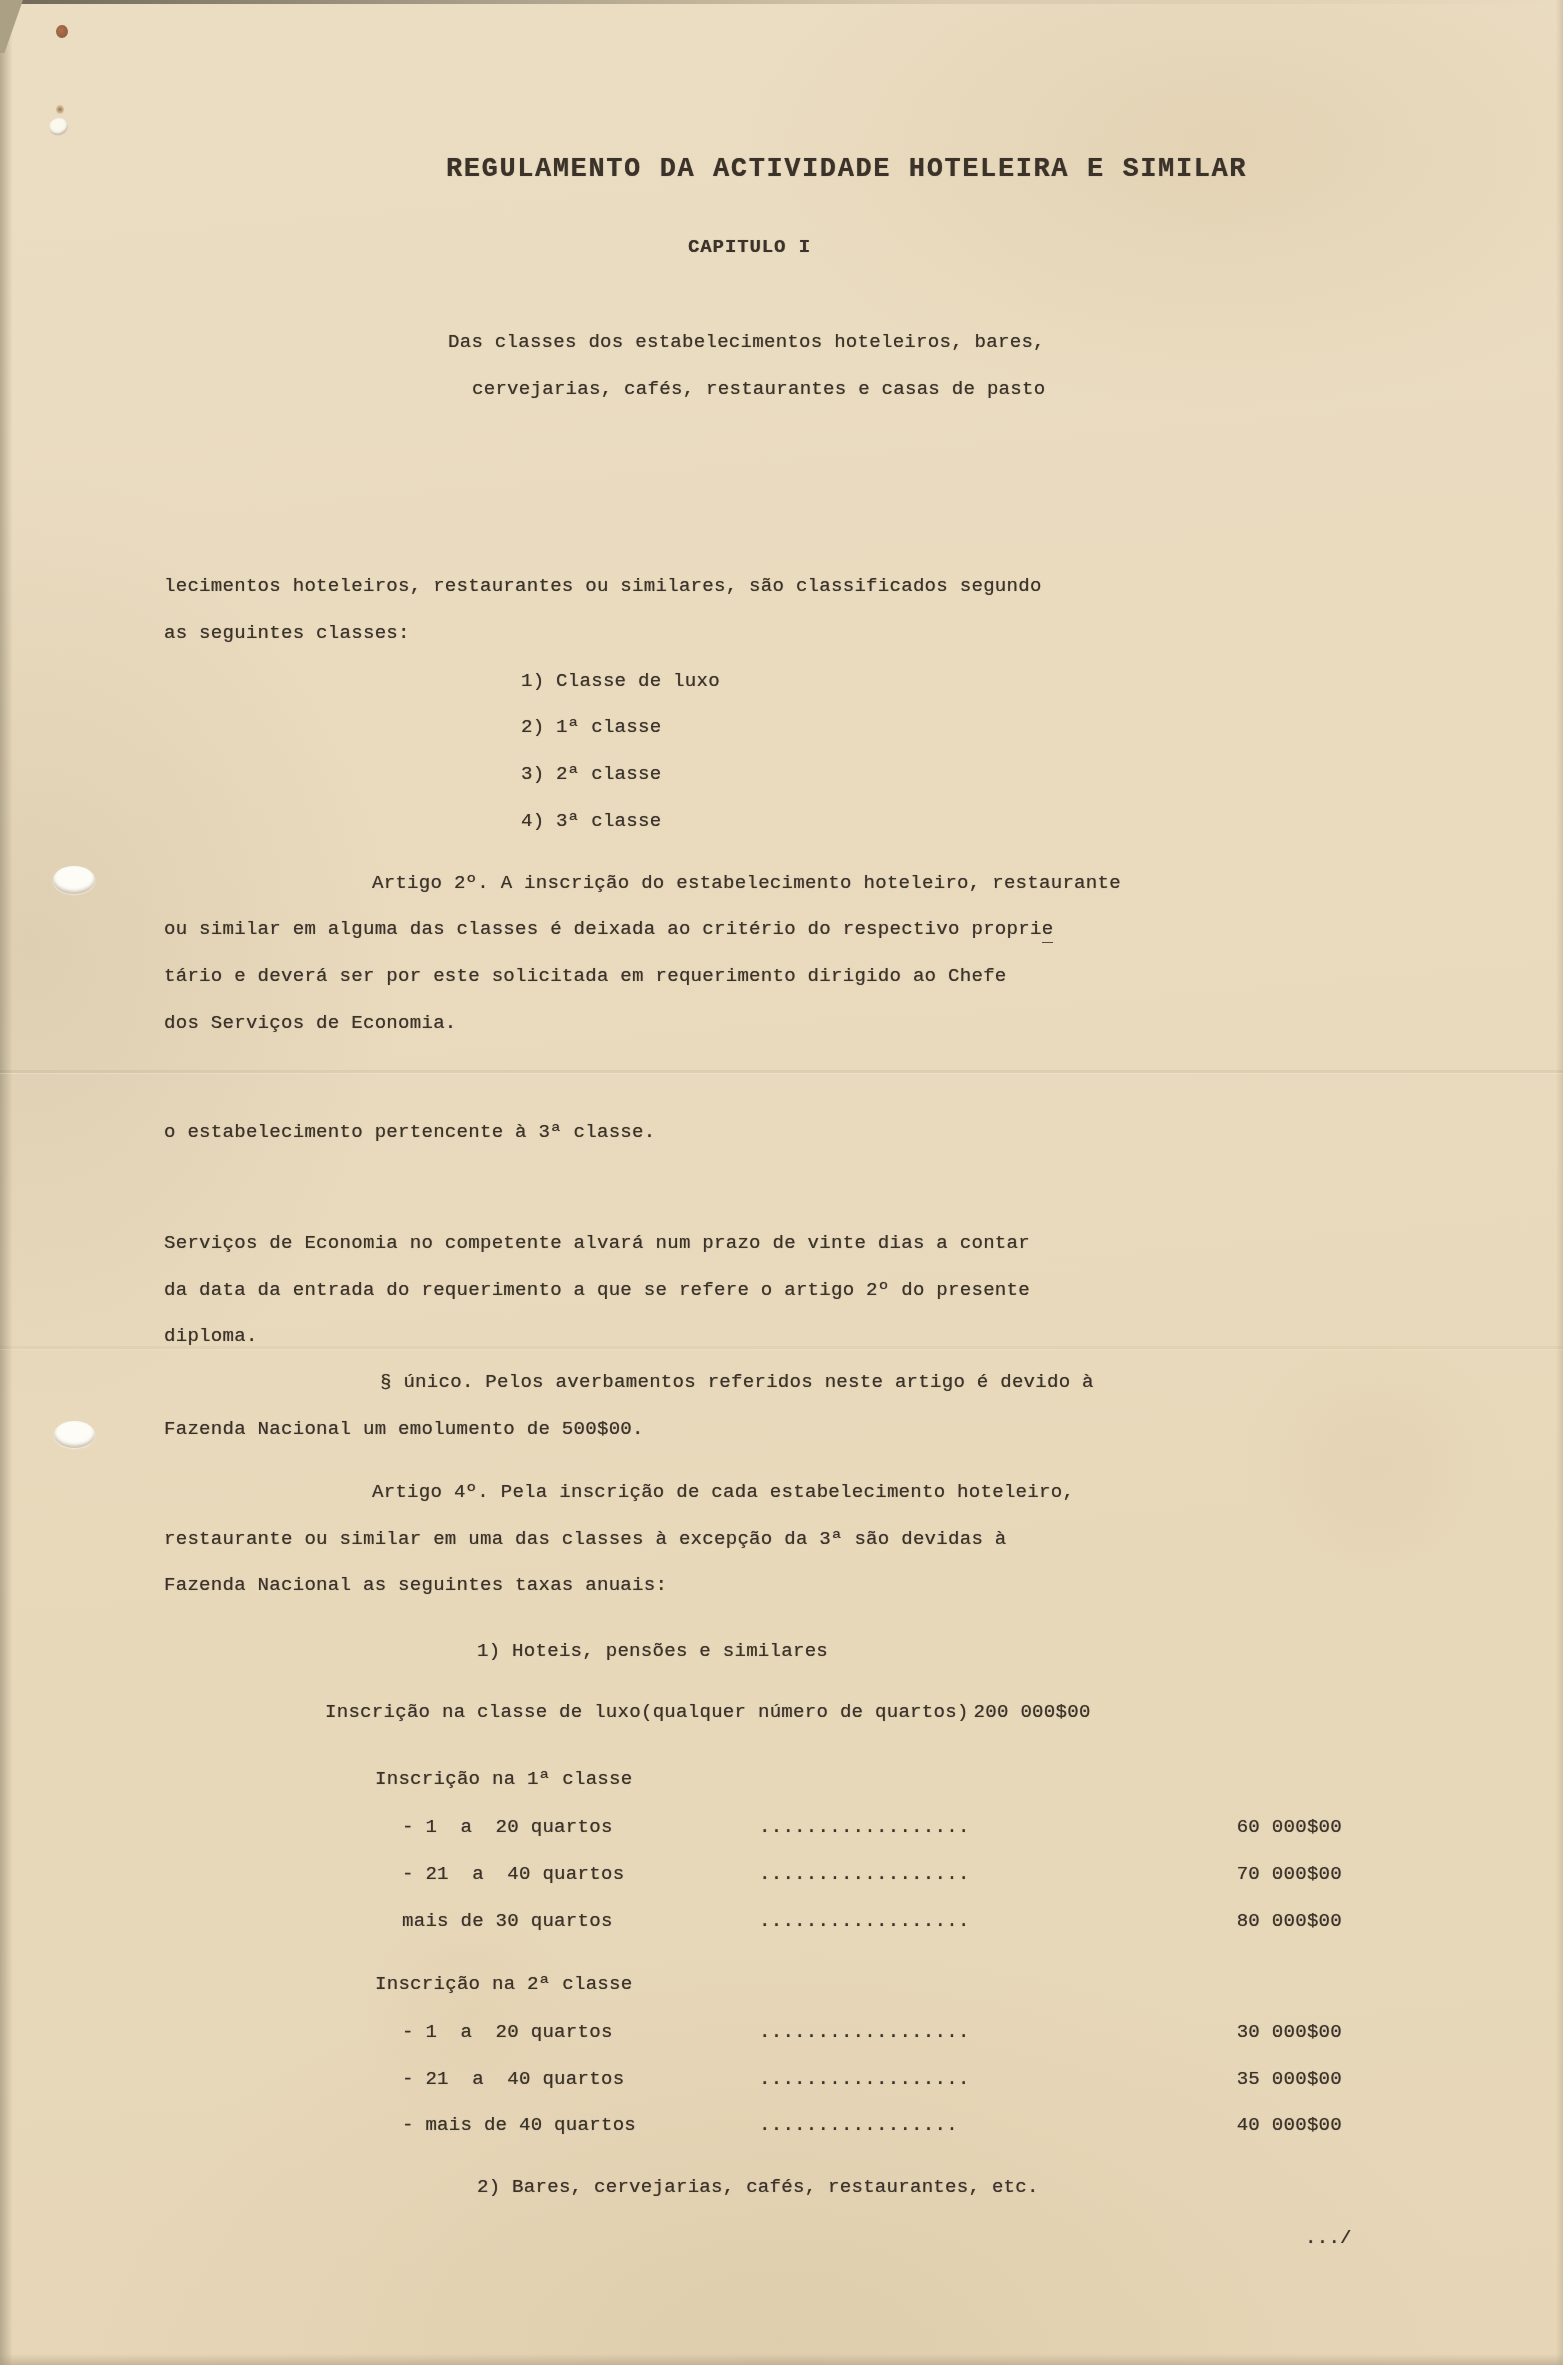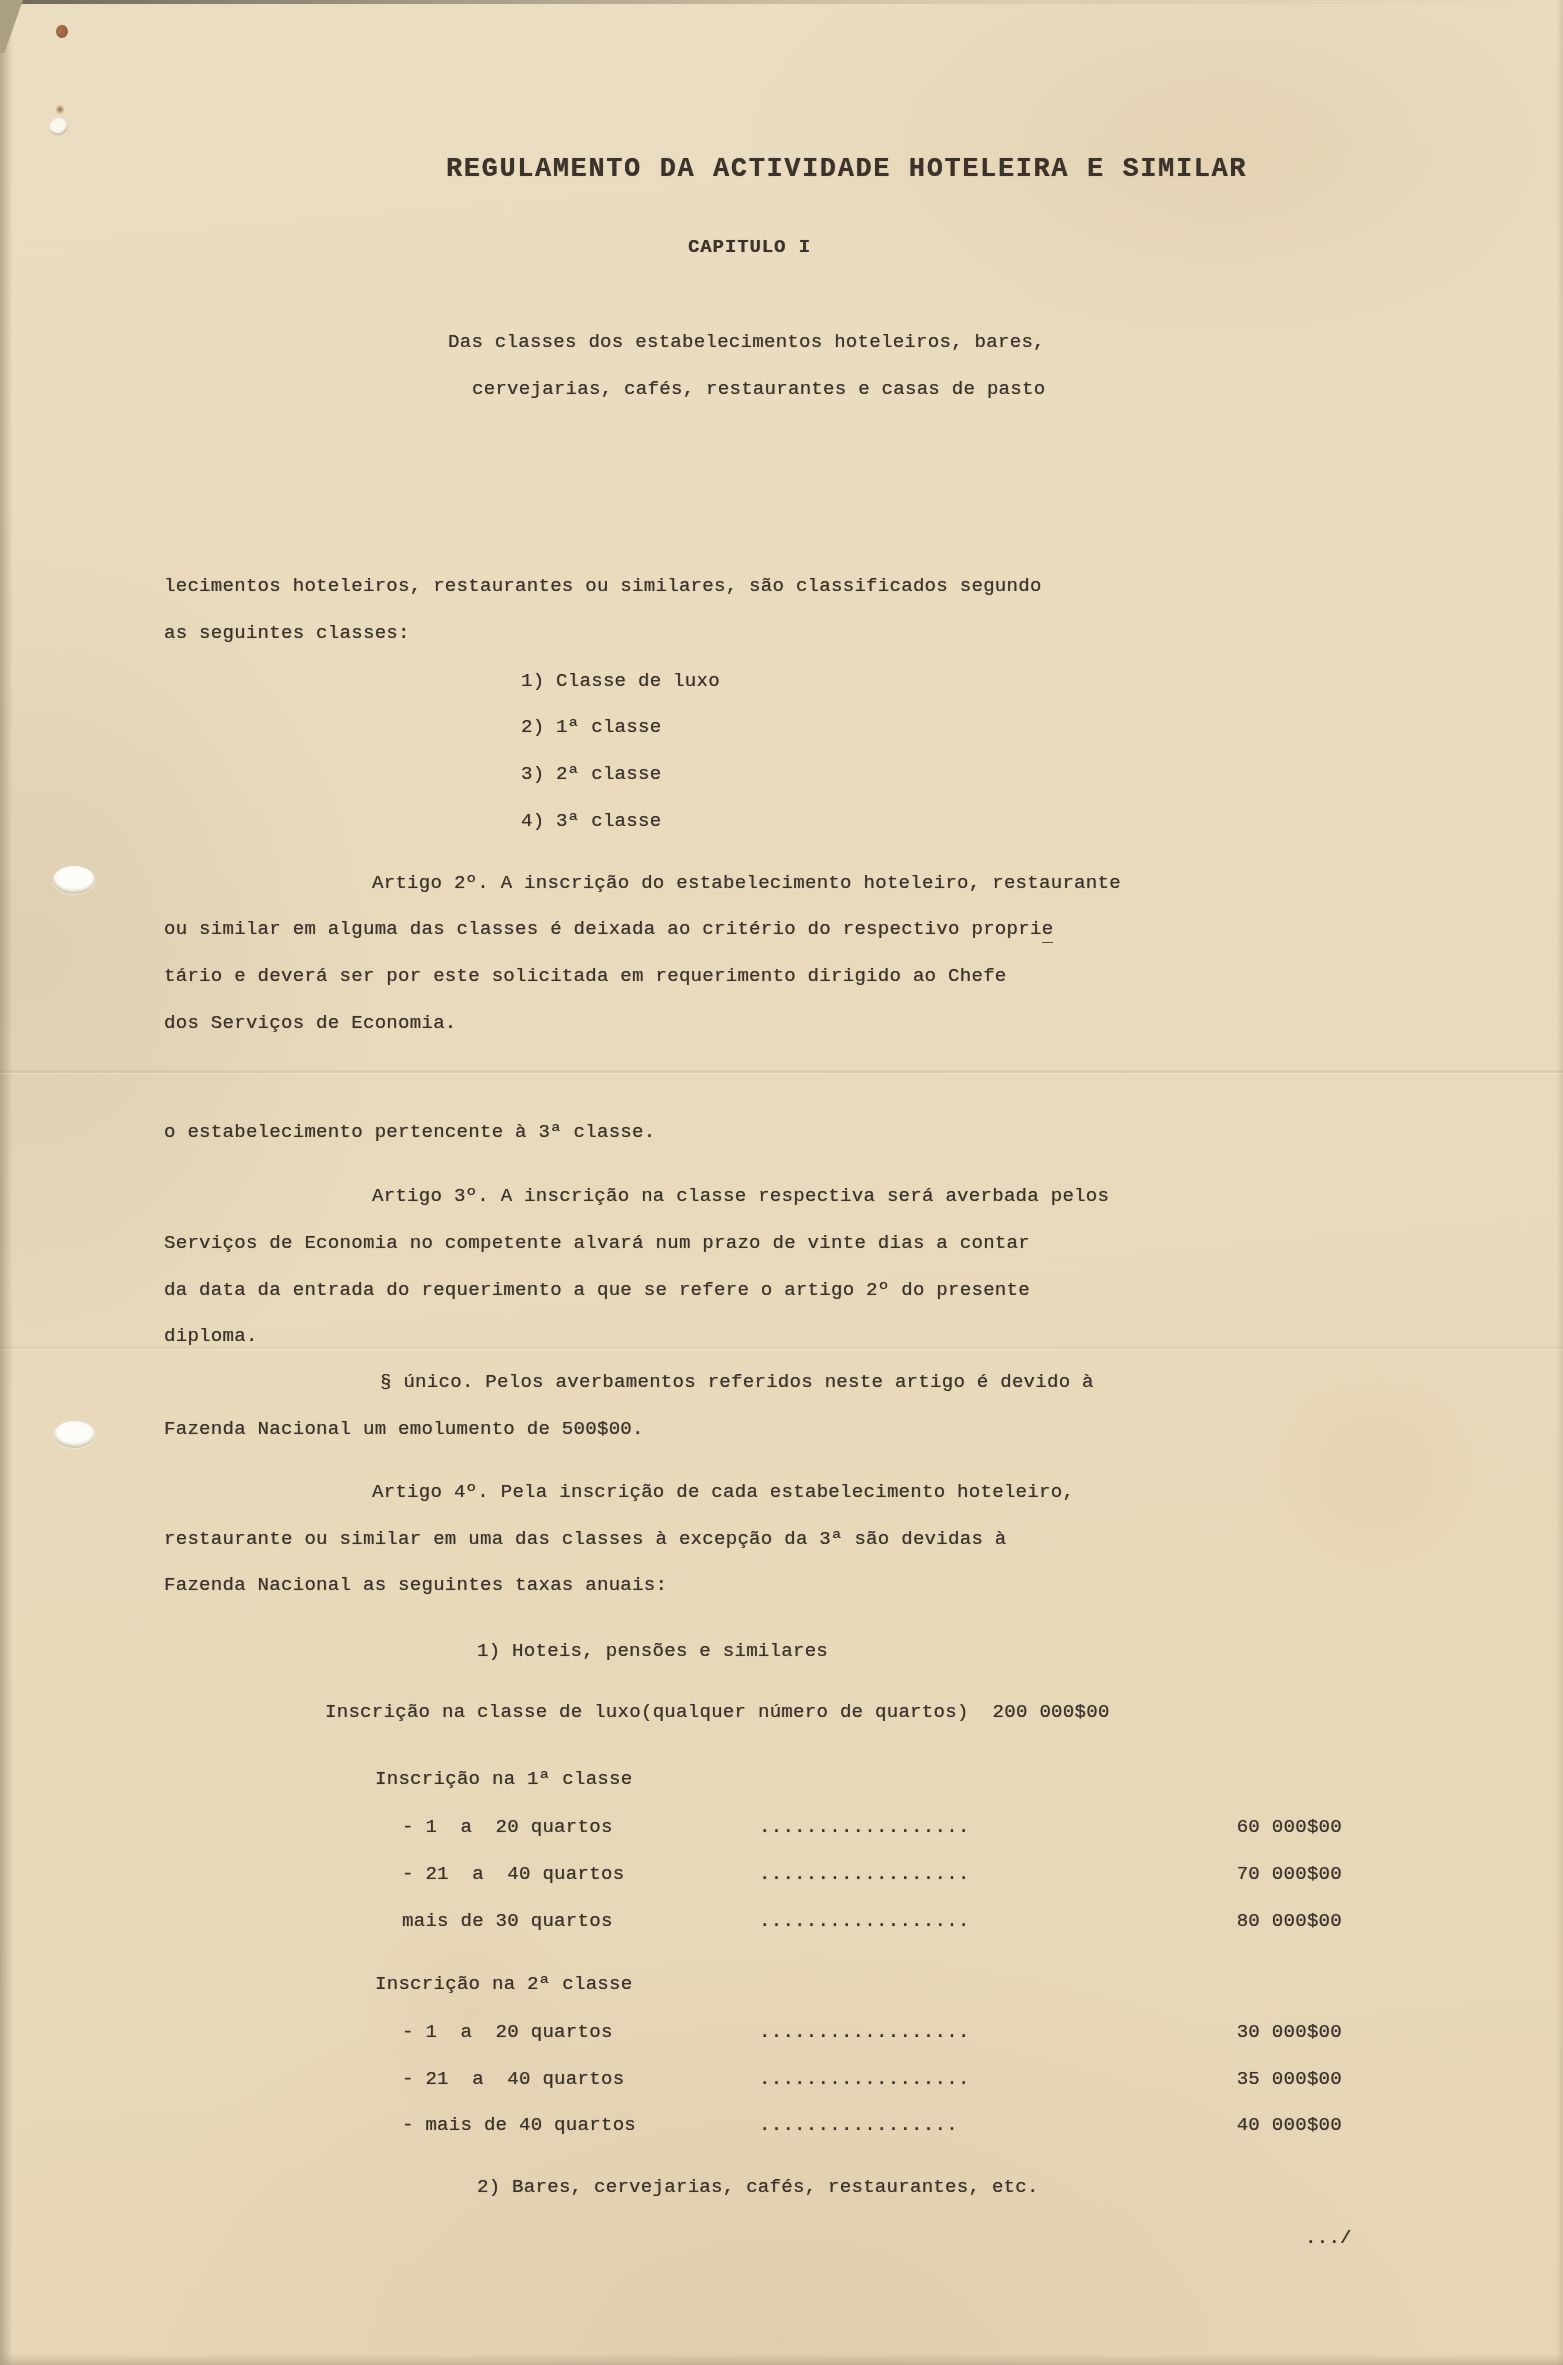--- a/index.html
+++ b/index.html
@@ -19,21 +19,21 @@
   .line{
     position:absolute;white-space:pre;
     font-size:19px;line-height:30px;letter-spacing:0.3px;
     text-shadow:0 0 0.9px rgba(59,51,40,.55), 0.4px 0.4px 0 rgba(59,51,40,.22);
   }
   .title{font-weight:bold;font-size:27px;letter-spacing:1.6px;}
   .chapter{font-weight:bold;letter-spacing:0.9px;}
   .row{width:940px;}
   .row .leader{position:absolute;left:357px;top:0;}
   .row .amount{position:absolute;right:0;top:0;}
-  .lux-amount{margin-left:24px;}
+  .lux-amount{margin-left:5px;}
   .uline{border-bottom:1.8px solid rgba(59,51,40,.85);padding-bottom:1.8px;}
 
   
   .edge-top{position:absolute;top:0;left:0;width:100%;height:4.4px;
     background:linear-gradient(90deg,#6f6858 0%,#a89d87 30%,rgba(205,192,164,.6) 60%,rgba(217,204,176,0) 100%);}
   .edge-left{position:absolute;top:0;left:0;width:14px;height:100%;
     background:linear-gradient(90deg,rgba(164,152,126,.75),rgba(180,168,143,0) 90%);}
   .edge-right{position:absolute;top:0;right:0;width:7px;height:100%;
     background:linear-gradient(270deg,rgba(160,145,115,.30),rgba(160,145,115,0));}
   .edge-bottom{position:absolute;bottom:0;left:0;width:100%;height:12.4px;
@@ -83,21 +83,20 @@
   <div class="line" style="left:521px;top:759px">3) 2ª classe</div>
   <div class="line" style="left:521px;top:806px">4) 3ª classe</div>
 
   <div class="line" style="left:372px;top:868px">Artigo 2º. A inscrição do estabelecimento hoteleiro, restaurante</div>
   <div class="line" style="left:164px;top:914px"><span>ou similar em alguma das classes é deixada ao critério do respectivo propri</span><span class="uline">e</span></div>
   <div class="line" style="left:164px;top:961px">tário e deverá ser por este solicitada em requerimento dirigido ao Chefe</div>
   <div class="line" style="left:164px;top:1008px">dos Serviços de Economia.</div>
 
   <div class="line" style="left:164px;top:1117px">o estabelecimento pertencente à 3ª classe.</div>
 
-  <div class="line" style="left:372px;top:1181px">Artigo 3º. A inscrição na classe respectiva será averbada pelos</div>
   <div class="line" style="left:164px;top:1228px">Serviços de Economia no competente alvará num prazo de vinte dias a contar</div>
   <div class="line" style="left:164px;top:1275px">da data da entrada do requerimento a que se refere o artigo 2º do presente</div>
   <div class="line" style="left:164px;top:1321px">diploma.</div>
 
   <div class="line" style="left:380px;top:1367px">§ único. Pelos averbamentos referidos neste artigo é devido à</div>
   <div class="line" style="left:164px;top:1414px">Fazenda Nacional um emolumento de 500$00.</div>
 
   <div class="line" style="left:372px;top:1477px">Artigo 4º. Pela inscrição de cada estabelecimento hoteleiro,</div>
   <div class="line" style="left:164px;top:1524px">restaurante ou similar em uma das classes à excepção da 3ª são devidas à</div>
   <div class="line" style="left:164px;top:1570px">Fazenda Nacional as seguintes taxas anuais:</div>

